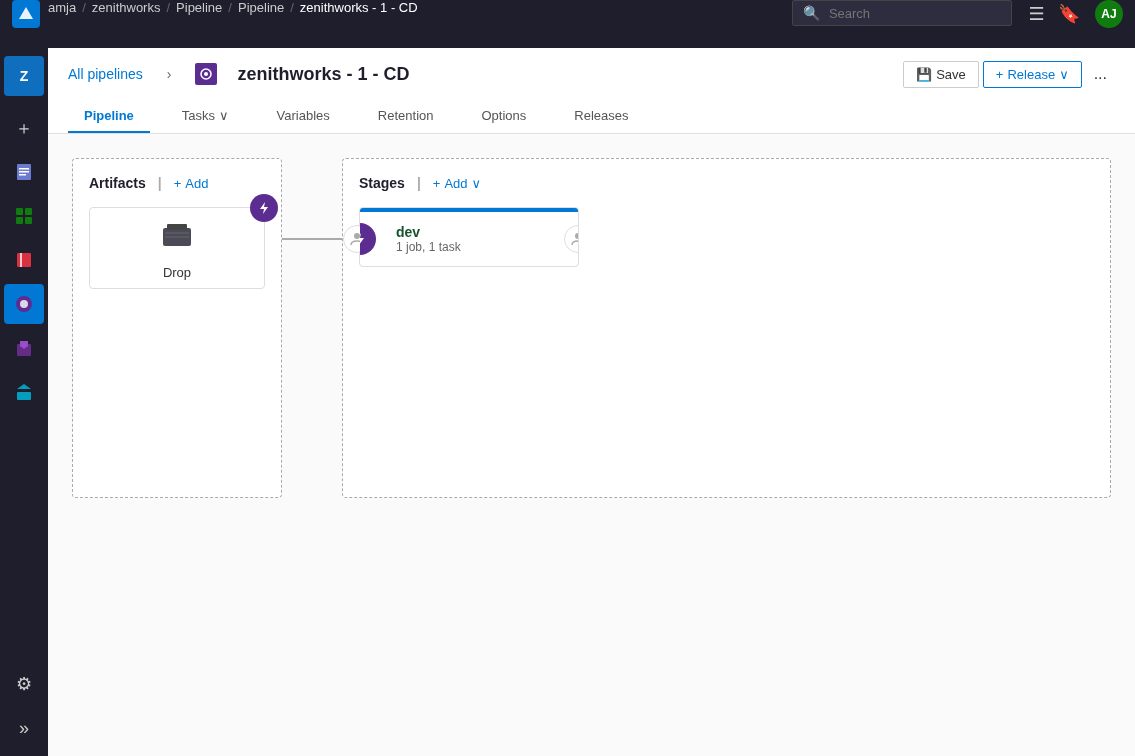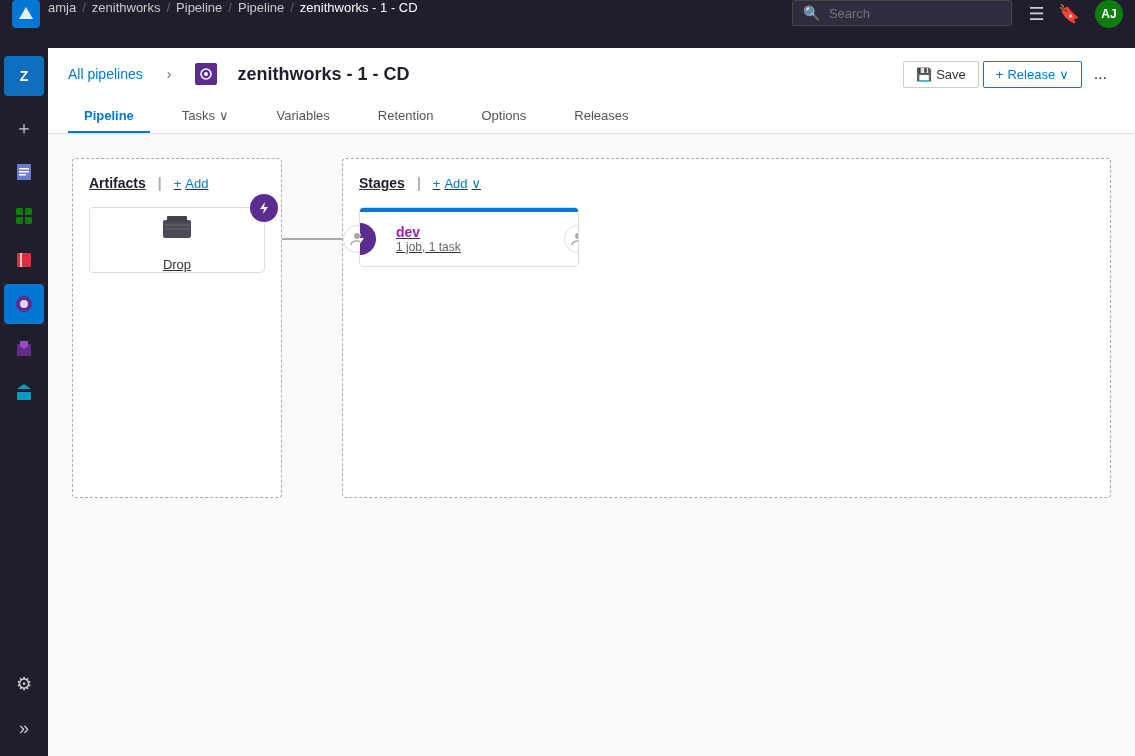--- a/index.html
+++ b/index.html
@@ -161,21 +161,20 @@
     .pipeline-canvas {
       flex: 1;
       padding: 24px;
       overflow: auto;
       background: #fafafa;
     }
     .pipeline-sections {
       display: flex;
       gap: 0;
       align-items: flex-start;
-      text-decoration: underline;
     }
 
     
     .artifacts-section {
       border: 1px dashed #aaa;
       border-radius: 4px;
       padding: 16px;
       width: 210px;
       min-height: 340px;
       background: white;
@@ -187,21 +186,21 @@
       margin-bottom: 16px;
     }
     .section-header .sep { color: #aaa; margin: 0 4px; }
     .add-link {
       display: flex; align-items: center; gap: 4px;
       color: #0078d4; cursor: pointer; font-size: 13px; font-weight: 400;
     }
     .artifact-card {
       border: 1px solid #ddd;
       border-radius: 4px;
-      padding: 0;
+      padding: 8px;
       text-align: center;
       position: relative;
       background: white;
       margin-bottom: 16px;
       cursor: pointer;
     }
     .artifact-lightning {
       position: absolute;
       top: -14px; right: -14px;
       width: 28px; height: 28px;
@@ -271,21 +270,21 @@
       display: flex; align-items: center; justify-content: center;
       color: white; font-size: 14px;
       flex-shrink: 0;
       position: absolute;
       left: -16px;
       top: 50%;
       transform: translateY(-50%);
       z-index: 2;
     }
     .stage-info { margin-left: 24px; }
-    .stage-name { font-size: 14px; font-weight: 600; color: #a21caf; }
+    .stage-name { font-size: 14px; font-weight: 600; color: #14532d; }
     .stage-meta { font-size: 12px; color: #666; }
   </style>
 </head>
 <body>
 
 <div class="top-nav">
   <div class="top-nav-logo">
     <svg width="18" height="18" viewBox="0 0 18 18" fill="none">
       <path d="M2 14 L9 2 L16 14 Z" fill="white" opacity="0.9"></path>
     </svg>

